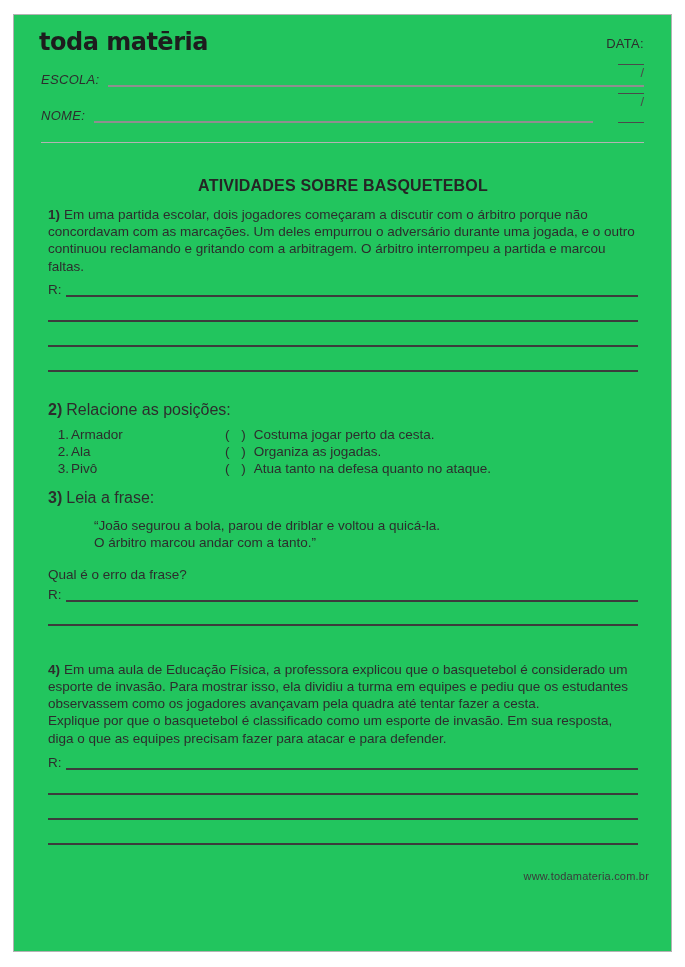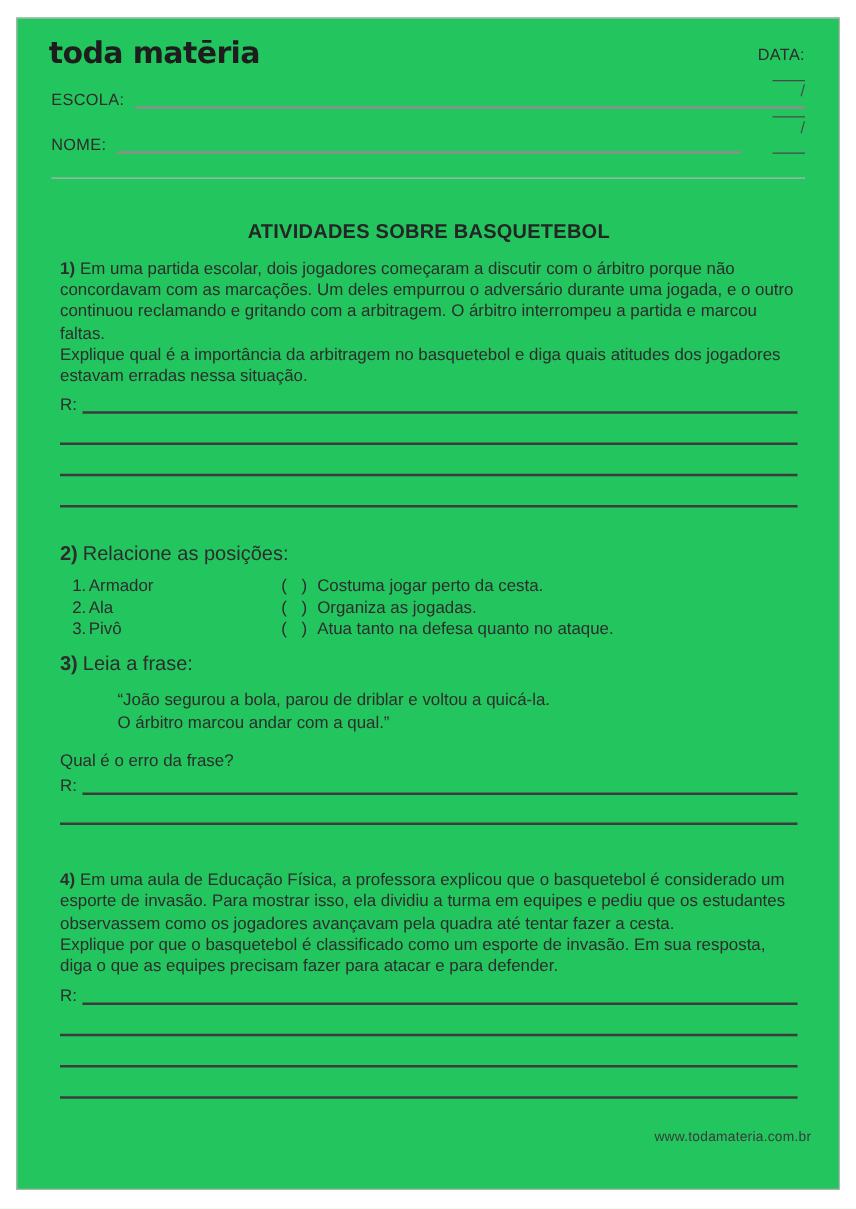--- a/index.html
+++ b/index.html
@@ -8,21 +8,21 @@
   .page { position:absolute; left:13px; top:14px; width:659px; height:938px;
           border:1.5px solid #b3b3b3; background:#22c55e; }
 
   
   .header { padding:13px 27px 0 27px; }
   .logo { font-family:"DejaVu Sans", sans-serif; font-weight:700; font-size:24px;
           letter-spacing:-0.5px; color:#1d1d1d; margin-left:-2px; }
   .hrow { display:flex; align-items:flex-end; height:17px; font-size:13px; color:#2d2d2d; }
   .hrow.first { margin-top:14px; }
   .hrow.second { margin-top:19px; }
-  .hlabel { letter-spacing:0.3px; white-space:nowrap; }
+  .hlabel { letter-spacing:0.3px; white-space:nowrap;font-style:italic; }
   .hline { flex:1; border-bottom:2px solid #8f8f8f; margin-left:9px; }
   .datewrap { display:flex; align-items:flex-end; margin-left:13px;flex-direction:column; }
   .dlabel { letter-spacing:0.3px; }
   .dseg { width:26px; border-bottom:1.5px solid #4a4a4a; margin-left:9px; height:14px; }
   .dsep { margin-left:6px; color:#4a4a4a; }
   .divider { border-bottom:1.5px solid #b3b3b3; margin-top:19px; }
 
   
   .content { padding:0 33px 0 34px; }
   .title { font-size:16px; font-weight:700; text-align:center; margin-top:34px;
@@ -88,21 +88,20 @@
     </div>
 
     <div class="divider"></div>
   </div>
 
   <div class="content">
 
     <div class="title">ATIVIDADES SOBRE BASQUETEBOL</div>
 
     <p class="para q1p1"><span class="qnum">1)</span><span>Em uma partida escolar, dois jogadores começaram a discutir com o árbitro porque não concordavam com as marcações. Um deles empurrou o adversário durante uma jogada, e o outro continuou reclamando e gritando com a arbitragem. O árbitro interrompeu a partida e marcou faltas.</span></p>
-    <p class="para">Explique qual é a importância da arbitragem no basquetebol e diga quais atitudes dos jogadores estavam erradas nessa situação.</p>
 
     <div class="ansblock ab1">
       <div class="ansrow">
         <span class="anslabel">R:</span>
         <span class="ansfill"></span>
       </div>
       <div class="ansline"></div>
       <div class="ansline"></div>
       <div class="ansline"></div>
     </div>
@@ -133,21 +132,21 @@
           </span>
         <span class="paren">( )</span>
         <span class="ltext">Atua tanto na defesa quanto no ataque.</span>
       </div>
     </div>
 
     <p class="qprompt q3prompt"><span class="qnum">3)</span><span>Leia a frase:</span></p>
 
     <div class="quote">
       <div>“João segurou a bola, parou de driblar e voltou a quicá-la.</div>
-      <div>O árbitro marcou andar com a qual.”</div>
+      <div>O árbitro marcou andar com a tanto.”</div>
     </div>
 
     <p class="q3question">Qual é o erro da frase?</p>
 
     <div class="ansblock ab3">
       <div class="ansrow">
         <span class="anslabel">R:</span>
         <span class="ansfill"></span>
       </div>
       <div class="ansline"></div>

